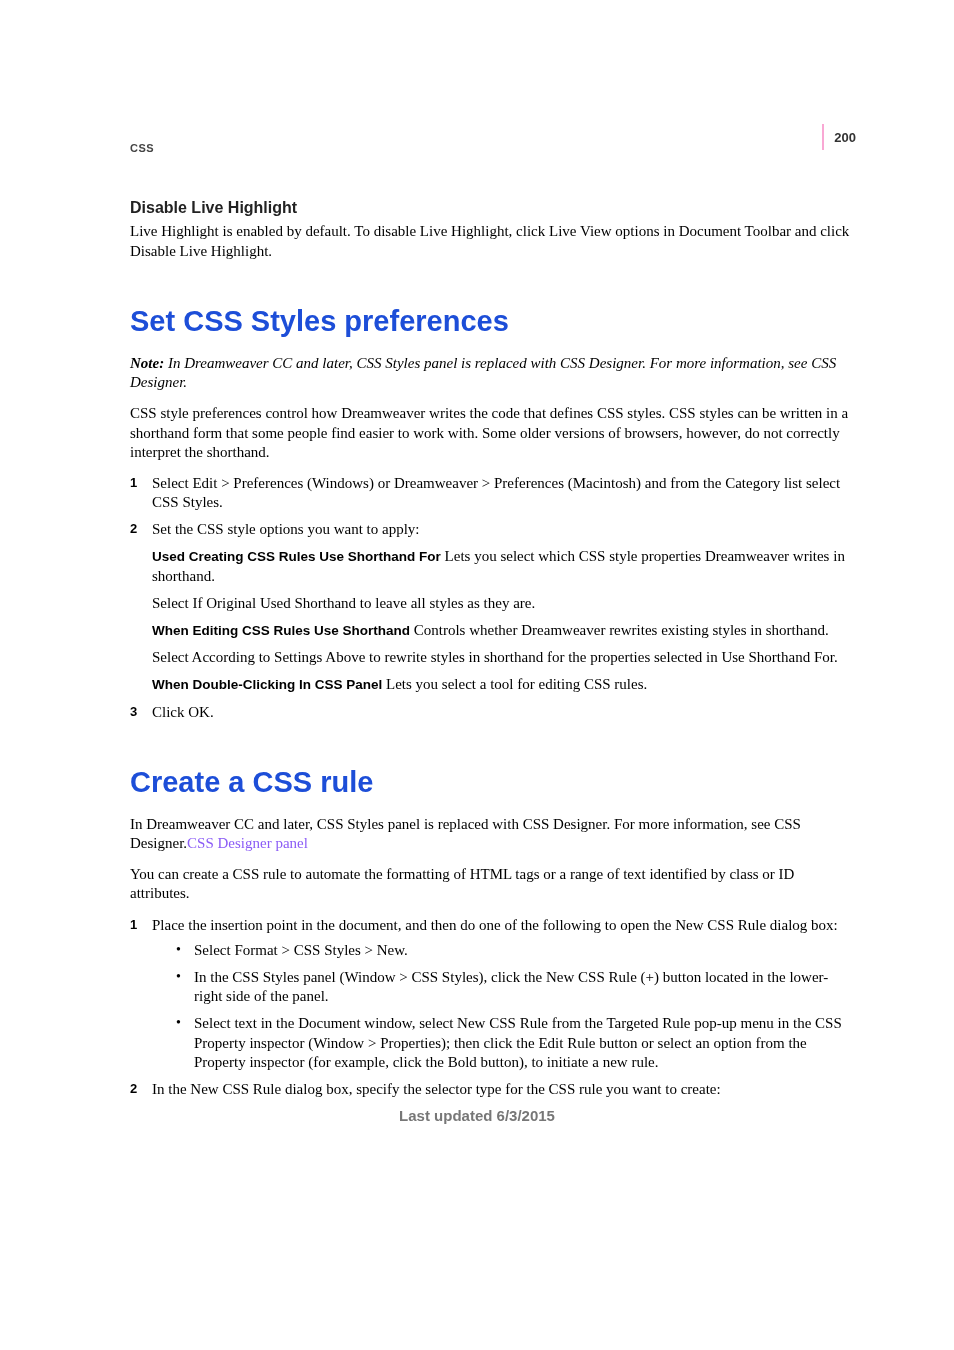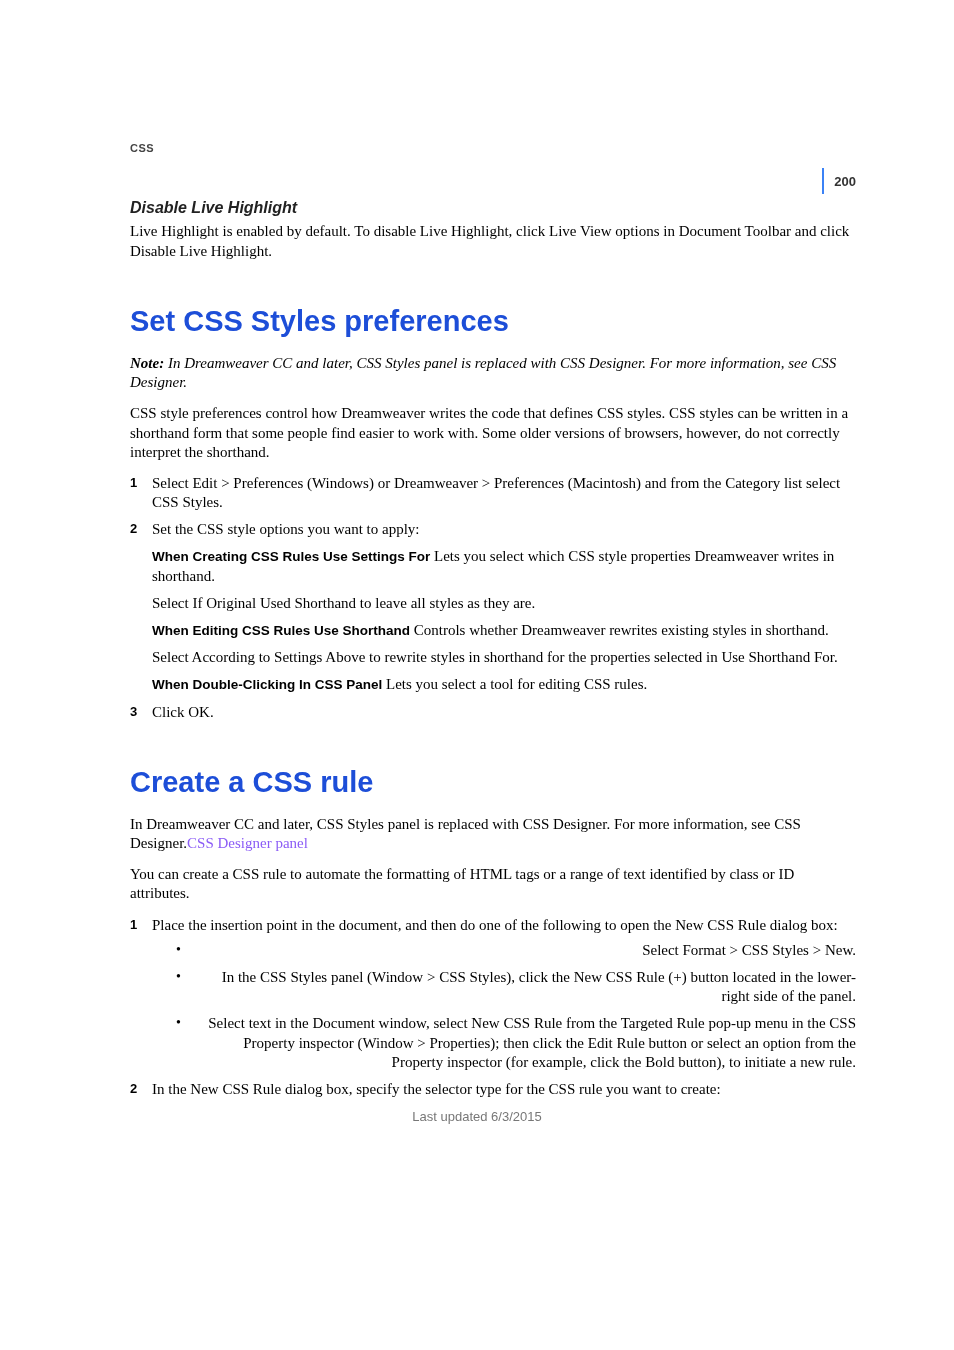--- a/index.html
+++ b/index.html
@@ -25,42 +25,40 @@
     font-family: "Myriad Pro", "Helvetica Neue", Arial, sans-serif;
     font-weight: 700;
     font-size: 11px;
     letter-spacing: 0.5px;
     color: #444;
   }
   .page-number-wrap {
     position: absolute;
     top: 124px;
     right: 98px;
-    border-left: 2px solid #3b82f6;
+    border-left: 2px solid #f9a8d4;
     padding: 4px 0 4px 10px;
-    margin-top: 44px;
   }
   .page-number {
     font-family: "Myriad Pro", "Helvetica Neue", Arial, sans-serif;
     font-weight: 700;
     font-size: 13px;
     color: #333;
   }
   .content {
     margin-top: 68px;
     font-size: 15px;
     line-height: 1.28;
   }
   h3.subhead {
     font-family: "Myriad Pro", "Helvetica Neue", Arial, sans-serif;
     font-weight: 700;
     font-size: 16px;
     margin: 0 0 4px 0;
     color: #222;
-    font-style: italic;
   }
   p { margin: 0 0 12px 0; }
   h1.section {
     font-family: "Myriad Pro", "Helvetica Neue", Arial, sans-serif;
     font-weight: 700;
     font-size: 29px;
     color: #1d4ed8;
     margin: 42px 0 14px 0;
   }
   .note-label {
@@ -99,42 +97,41 @@
   }
   ul.bullets {
     list-style: none;
     padding: 0;
     margin: 6px 0 6px 24px;
   }
   ul.bullets > li {
     position: relative;
     padding-left: 18px;
     margin-bottom: 8px;
-    text-align: right;
   }
   ul.bullets > li::before {
     content: "•";
     position: absolute;
     left: 0;
     top: 0;
     font-size: 14px;
   }
   a.link {
     color: #8b5cf6;
     text-decoration: none;
   }
   .footer {
     position: absolute;
     bottom: 70px;
     left: 0;
     width: 100%;
     text-align: center;
     font-family: "Myriad Pro", "Helvetica Neue", Arial, sans-serif;
-    font-weight: 400;
-    font-size: 13px;
+    font-weight: 700;
+    font-size: 15px;
     color: #777;
   }
 </style>
 </head>
 <body>
 
 <div class="page">
 
   <div class="running-head">CSS</div>
 
@@ -158,21 +155,21 @@
     <ol class="numbered">
       <li>
         <span class="num">1</span>
         <span>Select Edit &gt; Preferences (Windows) or Dreamweaver &gt; Preferences (Macintosh) and from the Category list select CSS Styles.</span>
       </li>
       <li>
         <span class="num">2</span>
         <span>Set the CSS style options you want to apply:</span>
 
         <div class="subpara">
-          <span class="def-label">When Creating CSS Rules Use Settings For </span><span> Lets you select which CSS style properties Dreamweaver writes in shorthand.</span>
+          <span class="def-label">Used Creating CSS Rules Use Shorthand For </span><span> Lets you select which CSS style properties Dreamweaver writes in shorthand.</span>
         </div>
 
         <div class="subpara">Select If Original Used Shorthand to leave all styles as they are.</div>
 
         <div class="subpara">
           <span class="def-label">When Editing CSS Rules Use Shorthand </span><span> Controls whether Dreamweaver rewrites existing styles in shorthand.</span>
         </div>
         <div class="subpara">Select According to Settings Above to rewrite styles in shorthand for the properties selected in Use Shorthand For.</div>
 
         <div class="subpara">

